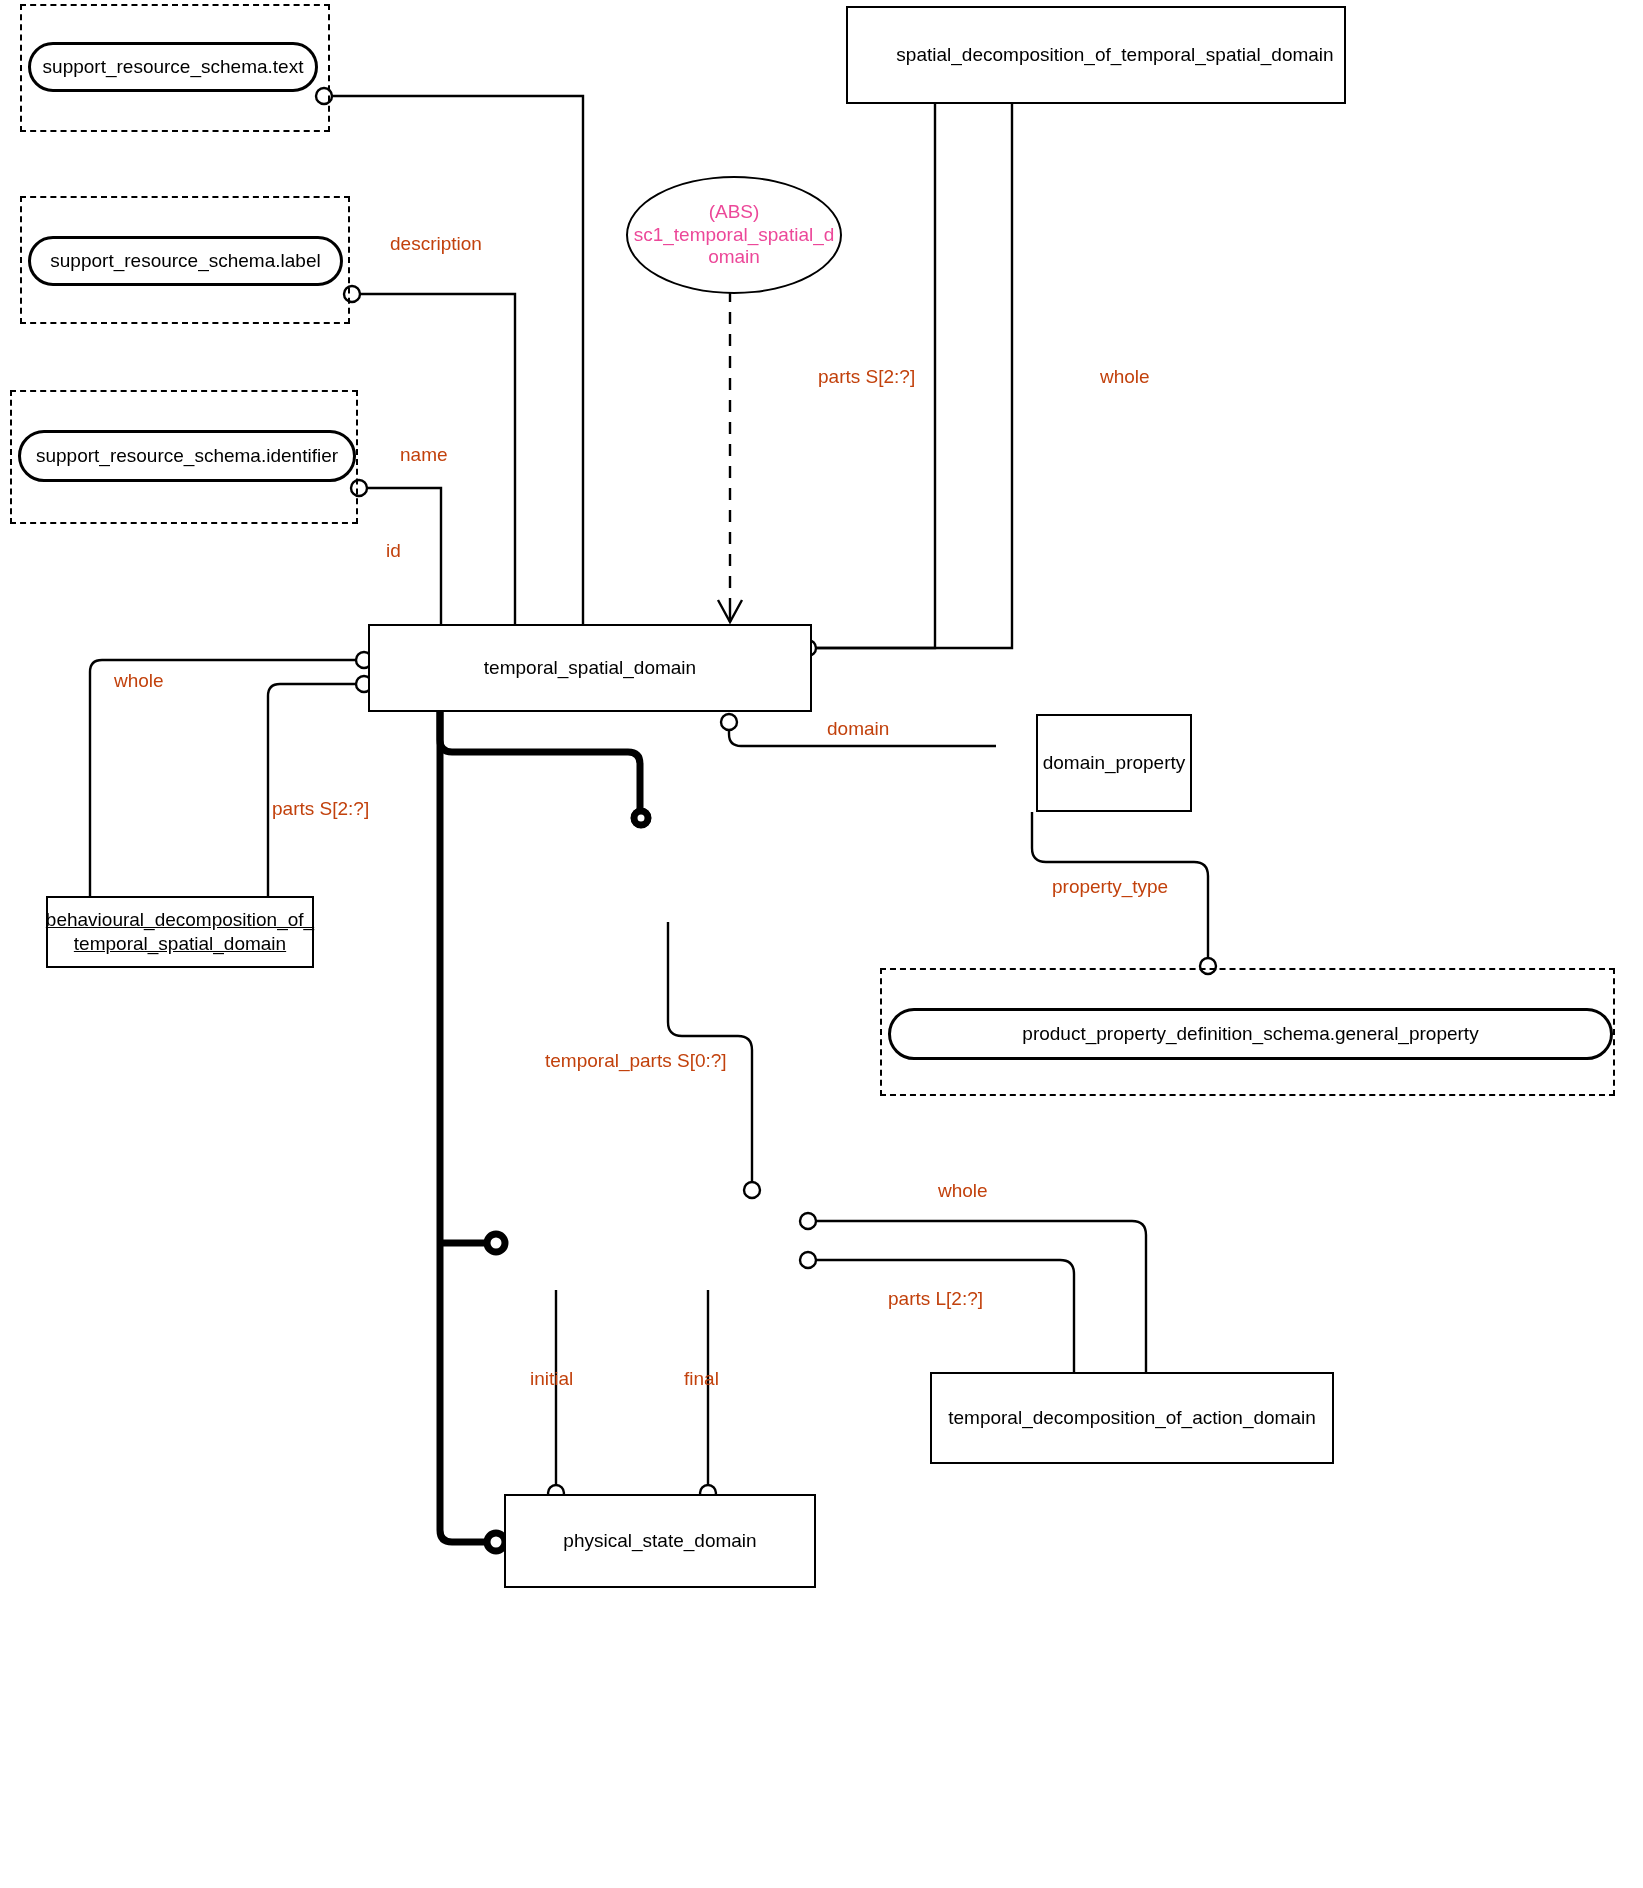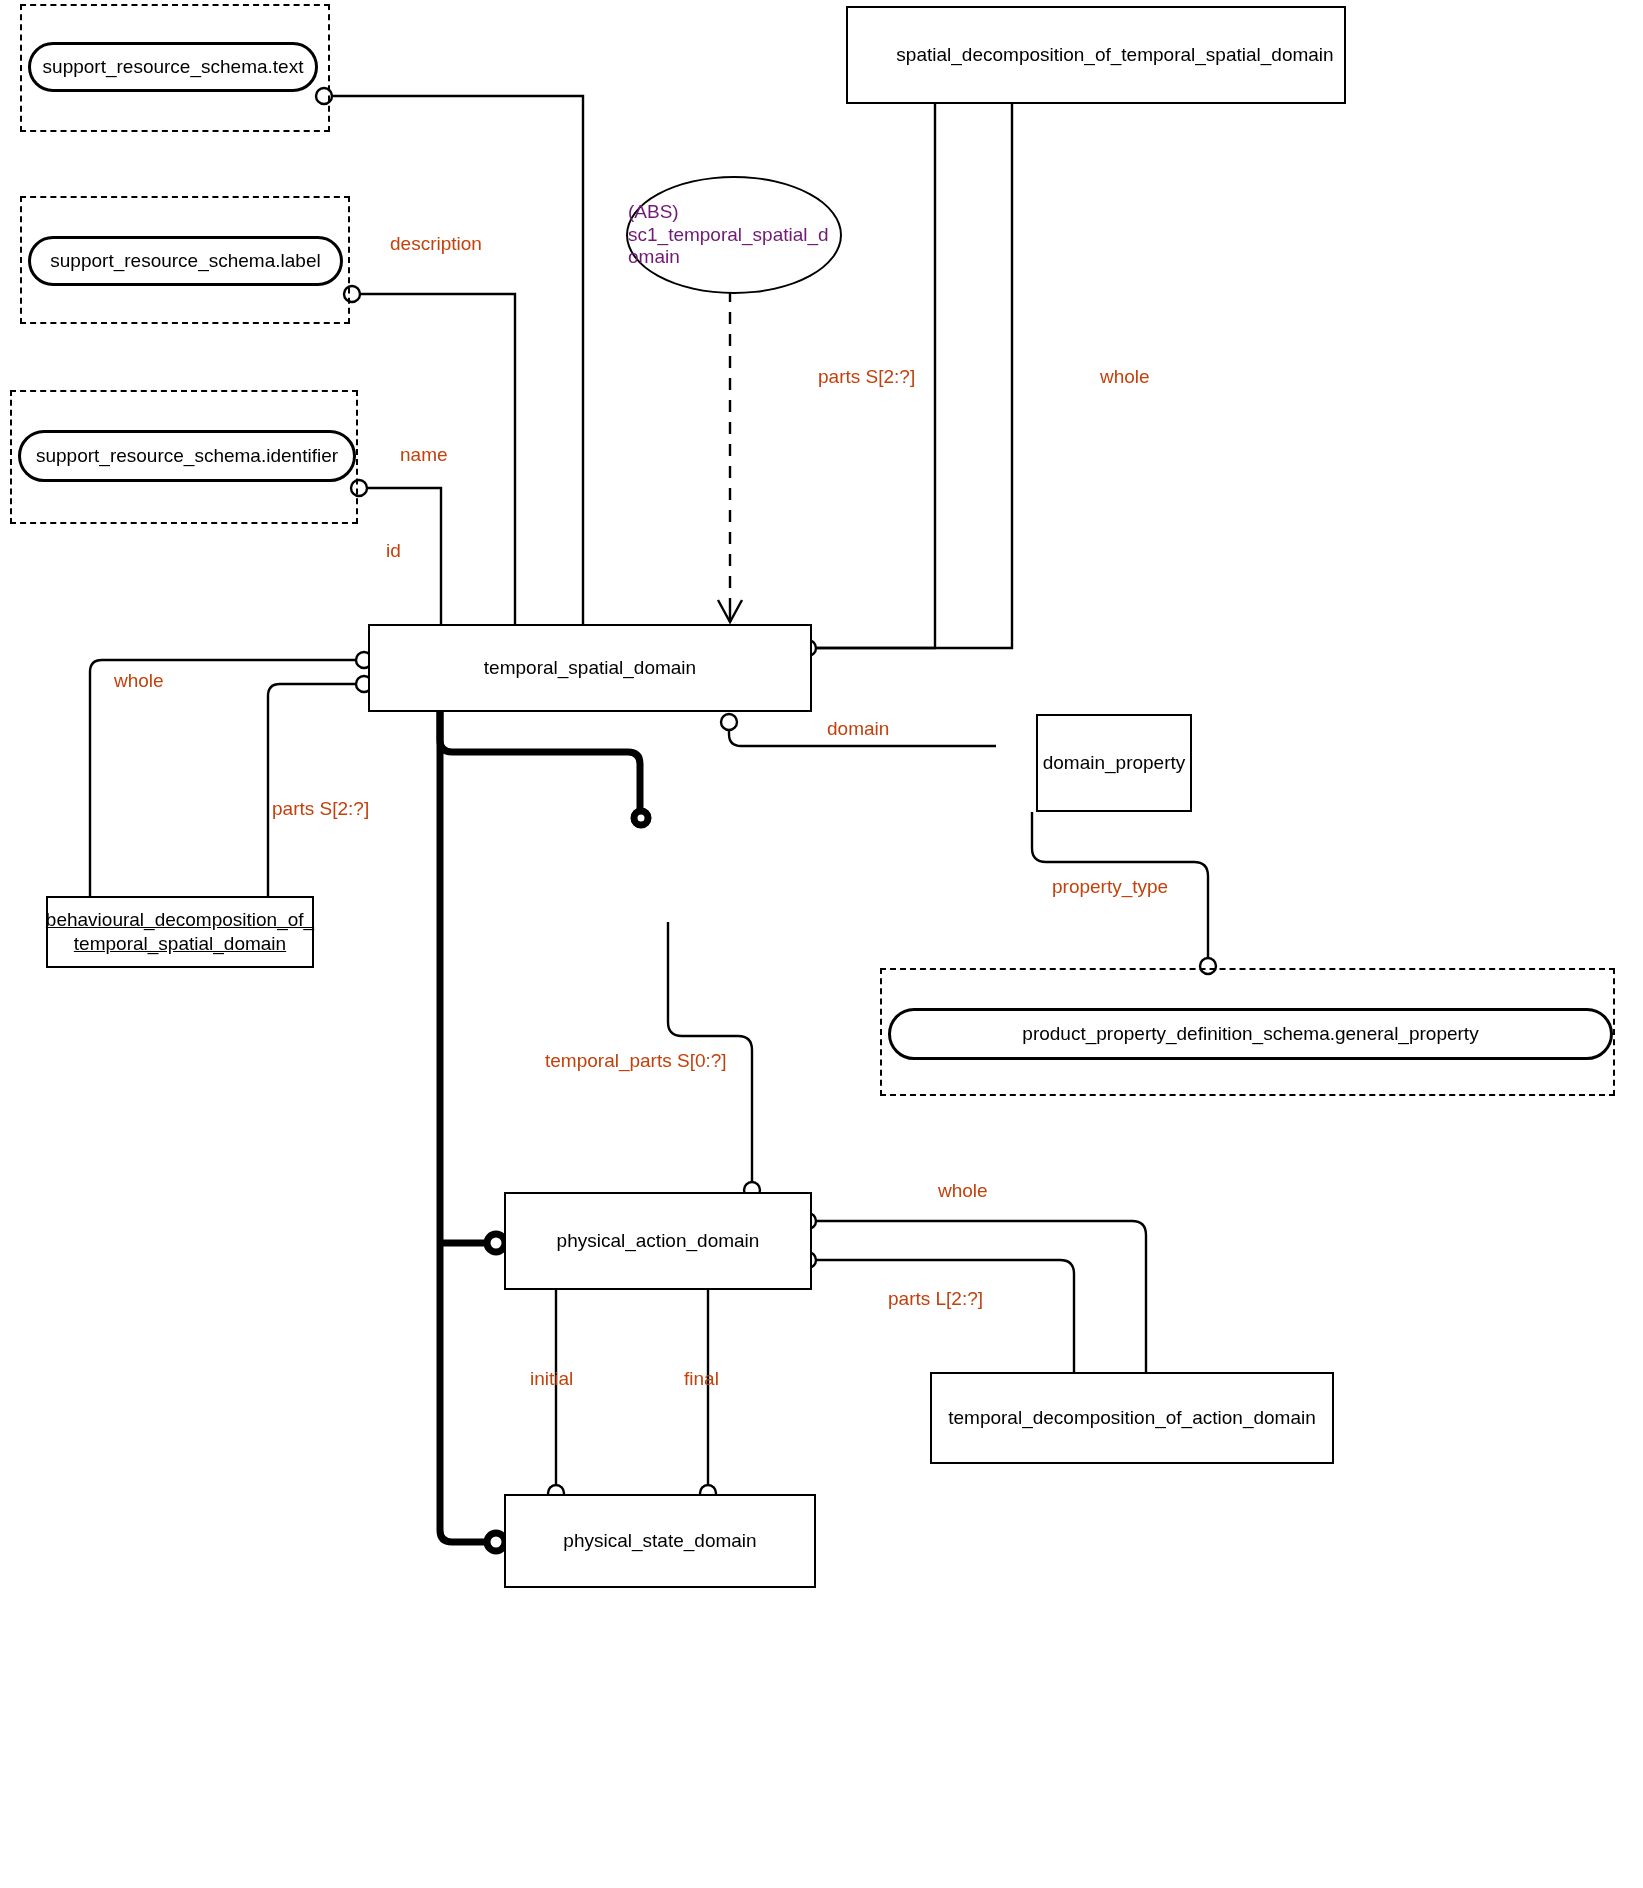--- a/index.html
+++ b/index.html
@@ -35,23 +35,23 @@
     font-size:19px;color:#000;
     padding:0 10px;
     white-space:nowrap;
   }
   .ellipse{
     position:absolute;
     border:2.5px solid #000;
     border-radius:50%;
     background:#fff;
     box-sizing:border-box;
-    display:flex;align-items:flex-start;justify-content:center;
+    display:flex;align-items:center;justify-content:center;
     text-align:center;
-    font-size:19px;color:#701a75;
+    font-size:19px;color:#ec4899;
     line-height:1.2;
   }
   .lbl{
     position:absolute;
     font-size:19px;
     color:#c2410c;
     white-space:nowrap;
   }
   .two-line{white-space:normal;}
 </style>
@@ -162,23 +162,20 @@
   <div class="ent two-line" style="left:46px;top:896px;width:268px;height:72px;">
     <span style="white-space:pre-line;text-decoration:underline;">behavioural_decomposition_of_
 temporal_spatial_domain</span>
   </div>
 
   <div class="ent" style="left:1036px;top:714px;width:156px;height:98px;">
     <span>domain_property</span>
   </div>
 
 
-  <div class="ent" style="left:504px;top:1192px;width:308px;height:98px;">
-    <span>physical_action_domain</span>
-  </div>
 
   <div class="ent" style="left:504px;top:1494px;width:312px;height:94px;">
     <span>physical_state_domain</span>
   </div>
 
   <div class="ent" style="left:930px;top:1372px;width:404px;height:92px;">
     <span>temporal_decomposition_of_action_domain</span>
   </div>
 
   <div class="ellipse" style="left:626px;top:176px;width:216px;height:118px;flex-direction:column;">

